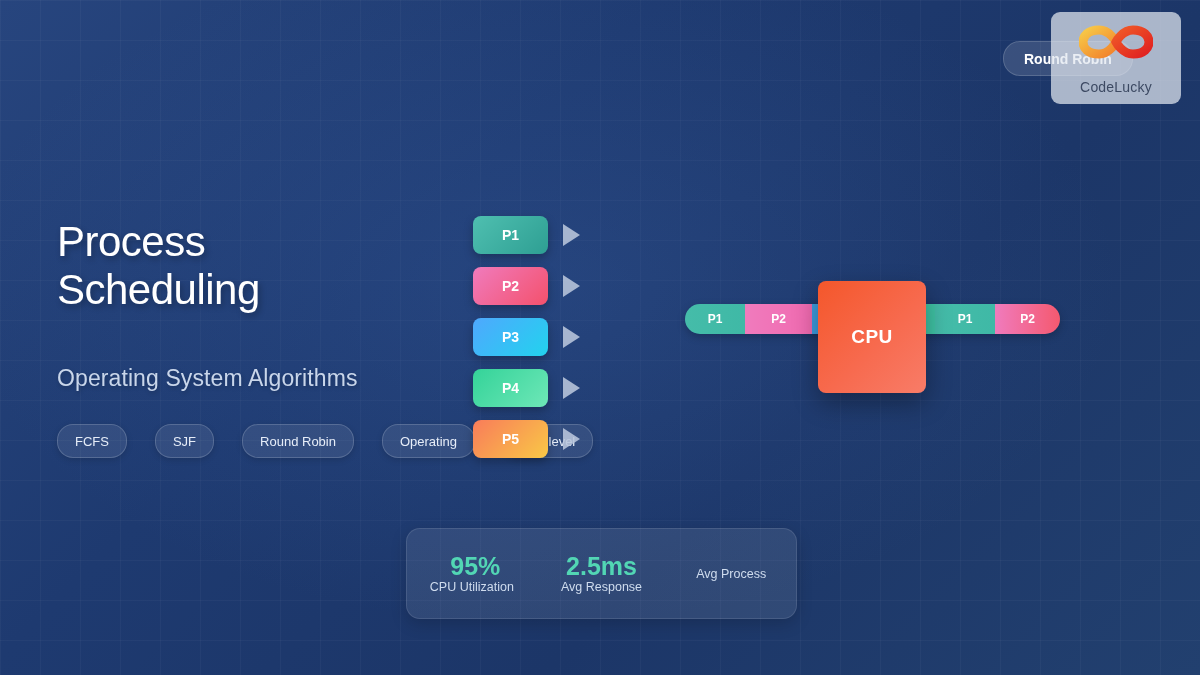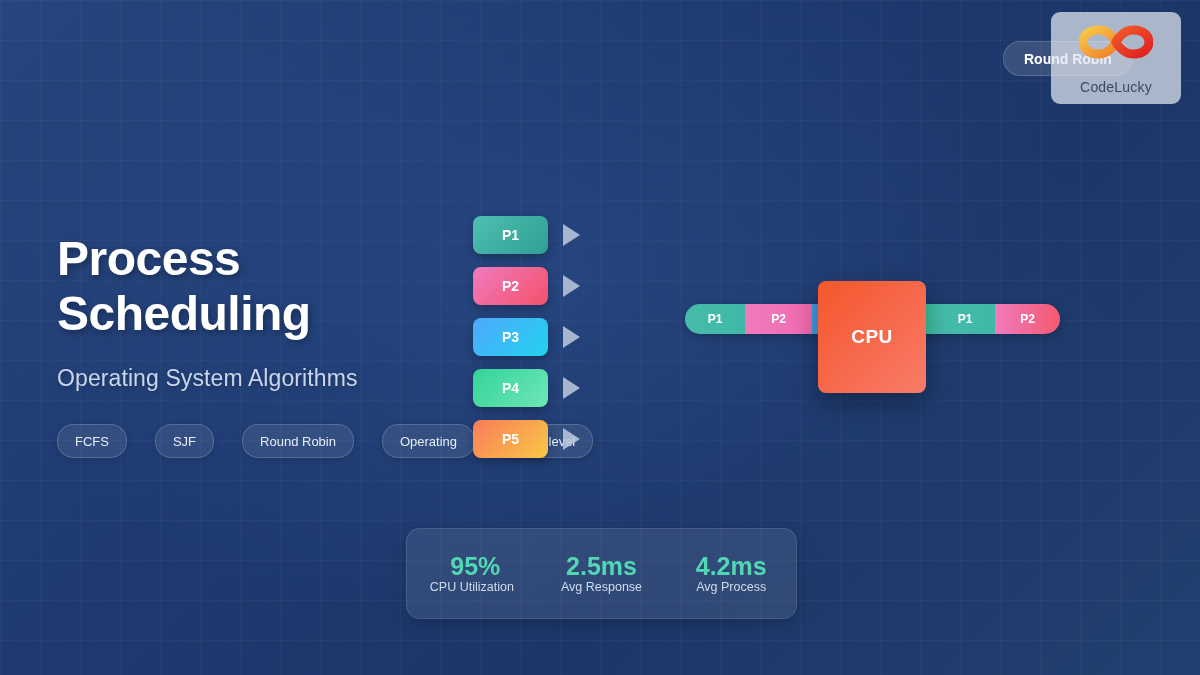--- a/index.html
+++ b/index.html
@@ -32,26 +32,25 @@
     background: radial-gradient(ellipse at 45% 42%, rgba(60,100,170,0.28) 0%, rgba(20,45,95,0.0) 62%);
     pointer-events: none;
   }
 
   
   .headline {
     position: absolute;
     left: 57px;
     top: 218px;
     color: #ffffff;
-    font-size: 48px;
-    font-weight: bold;
+    font-size: 42px;
+    font-weight: normal;
     line-height: 1.14;
     letter-spacing: -0.5px;
     text-shadow: 2px 3px 6px rgba(0,0,0,0.30);
-    margin-top: 14px;
   }
   .headline div { white-space: nowrap; }
   .subhead {
     position: absolute;
     left: 57px;
     top: 365px;
     color: #c9d6ea;
     font-size: 23px;
     font-weight: normal;
     letter-spacing: 0.1px;
@@ -281,21 +280,20 @@
   <div class="stats-card">
     <div class="stat">
       <div class="stat-value" style="color: rgb(82, 214, 180); padding-left: 7px;">95%</div>
       <div class="stat-label">CPU Utilization</div>
     </div>
     <div class="stat">
       <div class="stat-value" style="color: rgb(82, 214, 180);">2.5ms</div>
       <div class="stat-label">Avg Response</div>
     </div>
     <div class="stat">
-      <div class="stat-value" style="color: rgb(82, 214, 180);">4.2ms</div>
       <div class="stat-label">Avg Process</div>
     </div>
   </div>
 
   <div class="rr-badge">Round Robin</div>
 
   <div class="watermark">
     <span>
       <svg width="74" height="40" viewBox="0 0 74 40">
         <defs>

